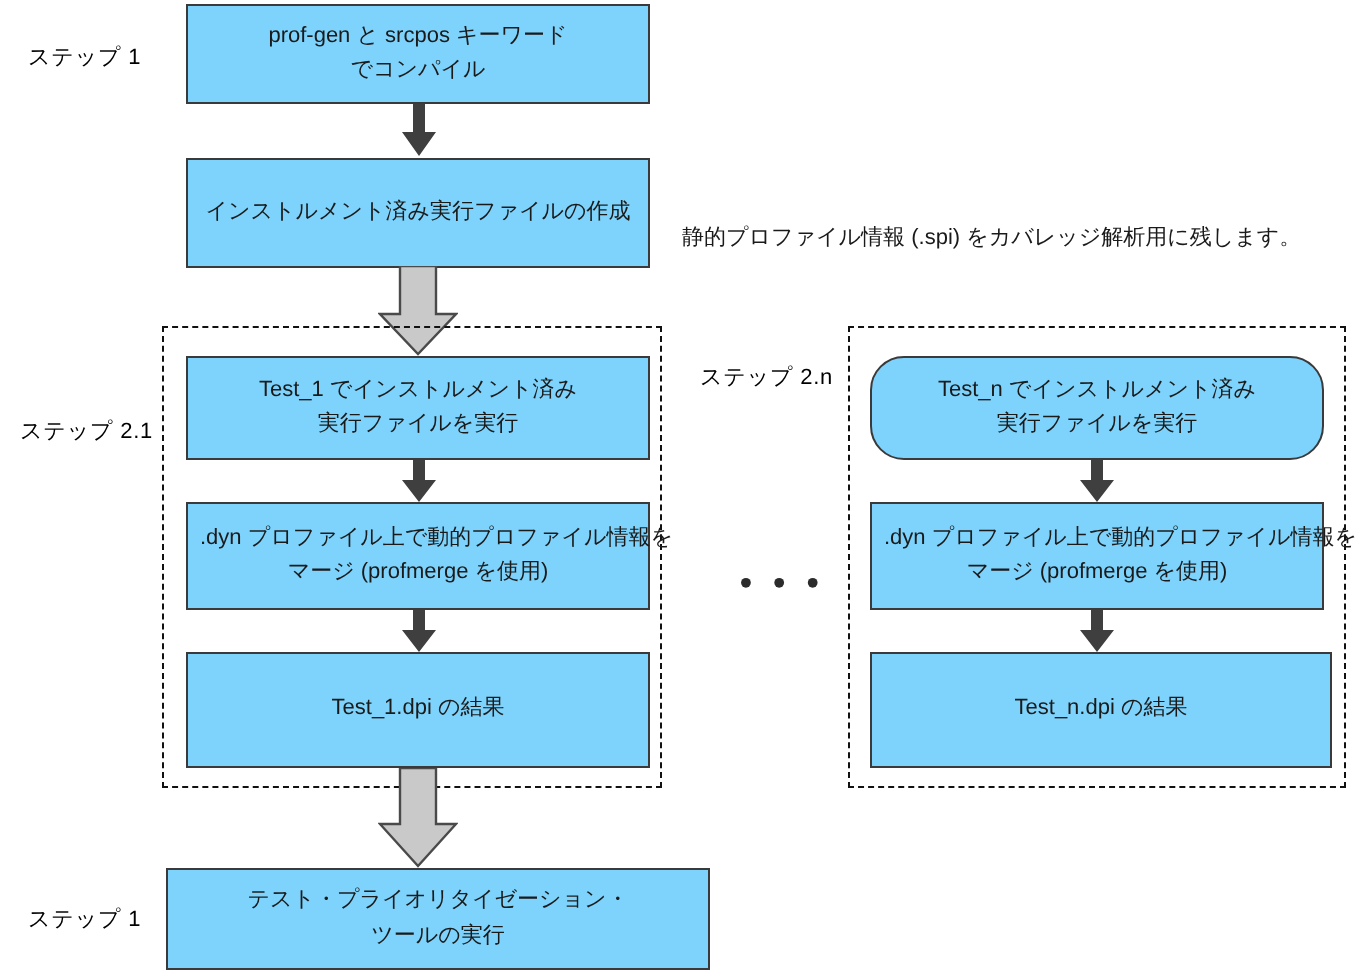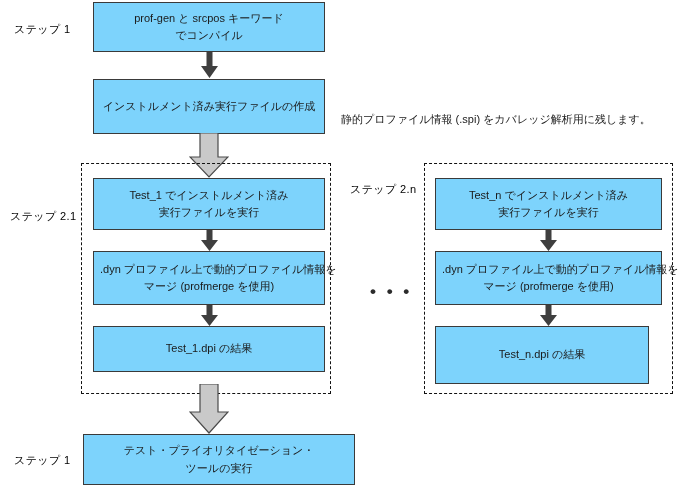--- a/index.html
+++ b/index.html
@@ -148,31 +148,31 @@
       <span class="ln">マージ (profmerge を使用)</span>
     </span>
   </div>
 
   <div class="arrow" style="left:201px; top:305px; width:17px; height:22px;">
     <svg width="17" height="22" viewBox="0 0 17 22">
       <path d="M5.5 0 H11.5 V10 H17 L8.5 21 L0 10 H5.5 Z" fill="#3f3f3f"></path>
     </svg>
   </div>
 
-  <div class="node" style="left:93px; top:326px; width:232px; height:46px;justify-content:center;">
+  <div class="node" style="left:93px; top:326px; width:232px; height:58px;justify-content:center;">
     <span class="lines">
       <span class="ln">Test_1.dpi の結果</span>
     </span>
   </div>
 
   <div class="ellipsis" style="left:370px; top:283px;">• • •</div>
 
   <div class="group-box" style="left:424px; top:163px; width:249px; height:231px;"></div>
 
-  <div class="node" style="left:435px; top:178px; width:227px; height:52px;">
+  <div class="node" style="left:435px; top:178px; width:227px; height:52px;border-radius:17px;">
     <span class="lines">
       <span class="ln">Test_n でインストルメント済み</span>
       <span class="ln">実行ファイルを実行</span>
     </span>
   </div>
 
   <div class="arrow" style="left:540px; top:230px; width:17px; height:22px;">
     <svg width="17" height="22" viewBox="0 0 17 22">
       <path d="M5.5 0 H11.5 V10 H17 L8.5 21 L0 10 H5.5 Z" fill="#3f3f3f"></path>
     </svg>
@@ -184,21 +184,21 @@
       <span class="ln">マージ (profmerge を使用)</span>
     </span>
   </div>
 
   <div class="arrow" style="left:540px; top:305px; width:17px; height:22px;">
     <svg width="17" height="22" viewBox="0 0 17 22">
       <path d="M5.5 0 H11.5 V10 H17 L8.5 21 L0 10 H5.5 Z" fill="#3f3f3f"></path>
     </svg>
   </div>
 
-  <div class="node" style="left:435px; top:326px; width:214px; height:58px;">
+  <div class="node" style="left:435px; top:326px; width:231px; height:58px;">
     <span class="lines">
       <span class="ln">Test_n.dpi の結果</span>
     </span>
   </div>
 
   <div class="arrow" style="left:189px; top:384px; width:40px; height:50px;">
     <svg width="40" height="50" viewBox="0 0 40 50">
       <path d="M11 0 H29 V28 H39 L20 49 L1 28 H11 Z" fill="#c9c9c9" stroke="#4a4a4a" stroke-width="1.2" stroke-linejoin="miter"></path>
     </svg>
   </div>

